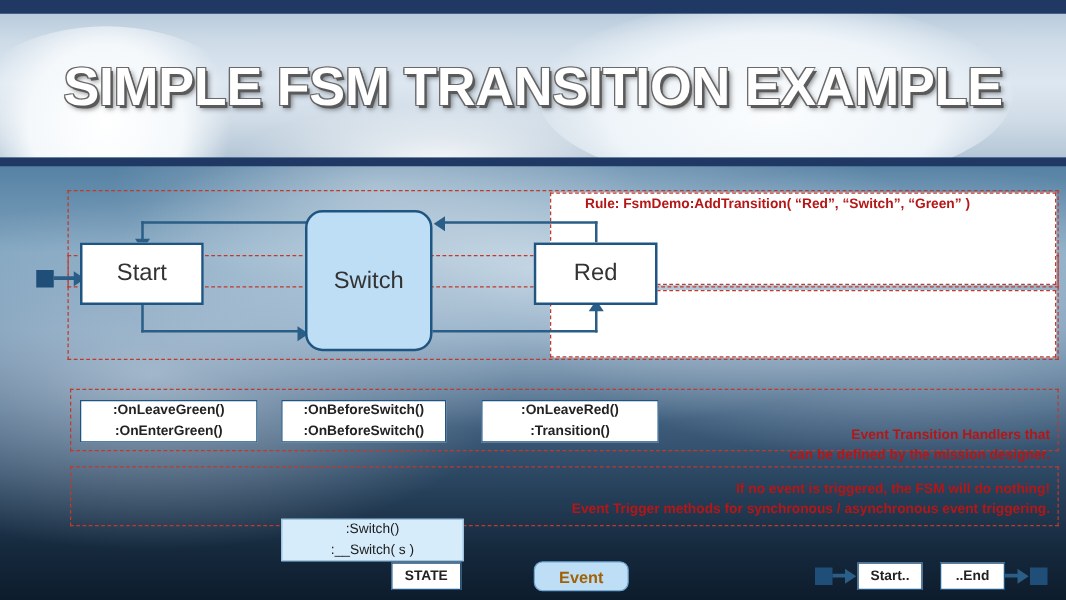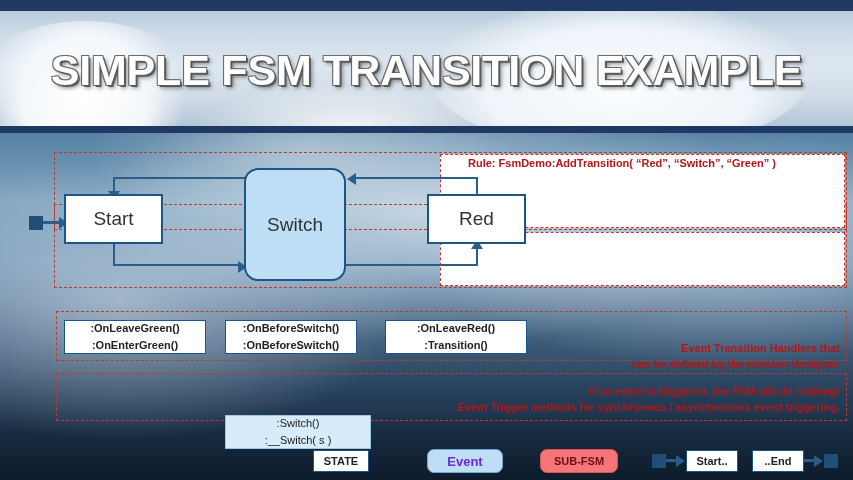--- a/index.html
+++ b/index.html
@@ -64,21 +64,21 @@
   
   .hbox{position:absolute;background:#ffffff;border:1.5px solid #1f5582;box-sizing:border-box;
         display:flex;flex-direction:column;align-items:center;justify-content:center;
         font-size:11px;font-weight:bold;color:#222222;line-height:1.55;}
   .hbox.ev{background:#d6ecfb;border-color:#9cc6e6;font-weight:normal;color:#1a1a1a;}
   .note{position:absolute;color:#b51616;font-weight:bold;font-size:11px;text-align:right;line-height:1.45;}
 
   
   .lg{position:absolute;box-sizing:border-box;display:flex;align-items:center;justify-content:center;
       font-size:11px;font-weight:bold;color:#222;background:#fff;border:1.5px solid #1f5582;}
-  .lg.ev{background:#bddef5;border-radius:7px;border-color:#6fa8d4;font-size:13px;font-weight:bold;color:#6d28d9;}
+  .lg.ev{background:#bddef5;border-radius:7px;border-color:#6fa8d4;font-size:13px;font-weight:bold;color:#a16207;}
   .lg.sub{background:#f4757a;border-radius:7px;border-color:#d9534f;color:#6e0f12;font-size:11px;}
 </style>
 </head>
 <body>
 
 <div id="slide">
 
   <div class="band-top"></div>
   <div class="band-hdr">
     <div class="hdr-cloud1"></div>
@@ -162,23 +162,20 @@
     <div>If no event is triggered, the FSM will do nothing!</div>
     <div>Event Trigger methods for synchronous / asynchronous  event triggering.</div>
   </div>
 
   <div class="lg" style="left:313px;top:450px;width:56px;height:22px;">
     <span>STATE</span>
   </div>
   <div class="lg ev" style="left:427px;top:449px;width:76px;height:24px;">
     <span>Event</span>
   </div>
-  <div class="lg sub" style="left:540px;top:449px;width:78px;height:24px;">
-    <span>SUB-FSM</span>
-  </div>
 
   <div class="sq" style="left:652px;top:454px;width:14px;height:14px;"></div>
   <div class="ln" style="left:666px;top:459px;width:11px;height:3px;"></div>
   <div class="ah ah-r" style="left:676px;top:455px;"></div>
   <div class="lg" style="left:686px;top:450px;width:52px;height:22px;">
     <span>Start..</span>
   </div>
 
   <div class="lg" style="left:752px;top:450px;width:52px;height:22px;">
     <span>..End</span>

